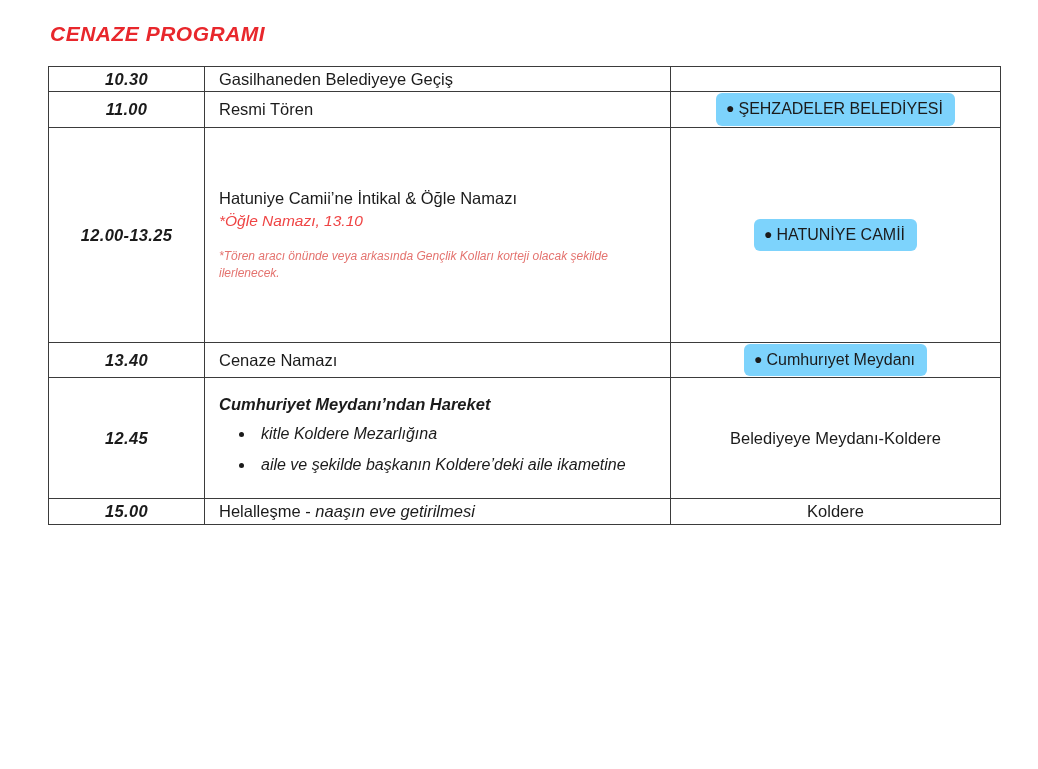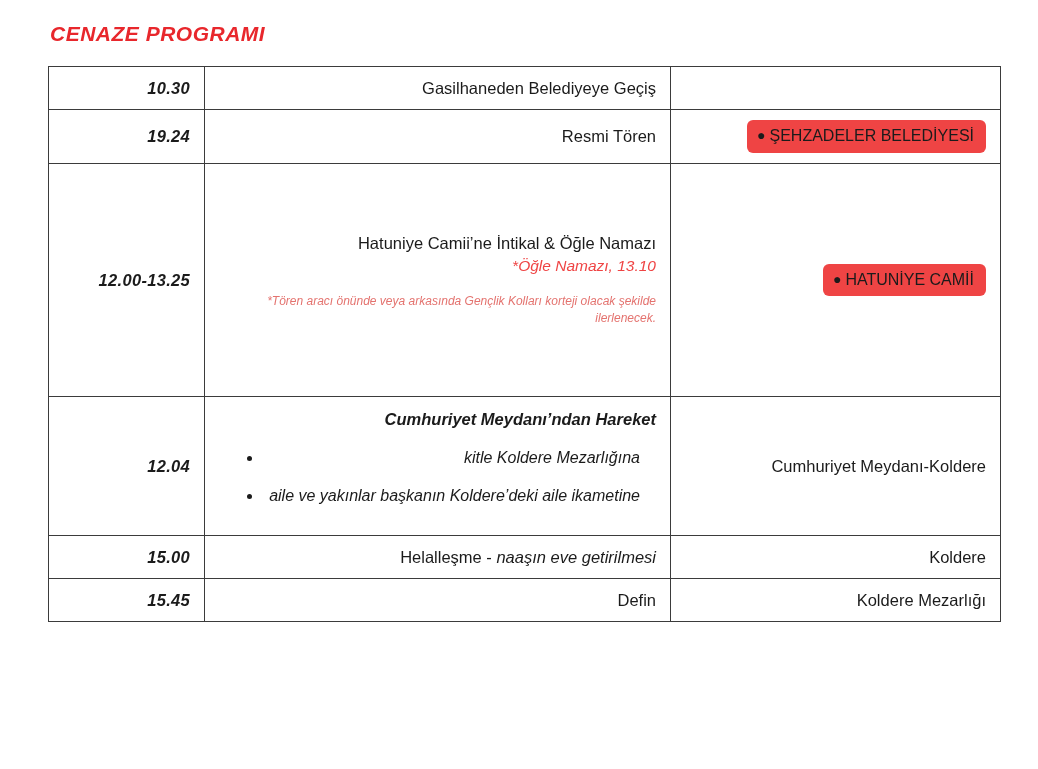--- a/index.html
+++ b/index.html
@@ -31,24 +31,23 @@
   }
   table.program {
     border-collapse: collapse;
     width: 952px;
     table-layout: fixed;
     background: #fff;
   }
   table.program td {
     border: 1px solid #3b3b3b;
     vertical-align: middle;
-    padding: 10px 14px;
+    padding: 1px 14px;
     font-size: 16.5px;
     line-height: 1.35;
-    text-align: right;
   }
   col.c-time  { width: 156px; }
   col.c-desc  { width: 466px; }
   col.c-place { width: 330px; }
 
   td.time {
     text-align: center;
     font-weight: bold;
     font-style: italic;
     font-size: 16px;
@@ -86,27 +85,27 @@
   }
   ul.sub-list {
     margin: 0;
     padding: 0 0 0 28px;
     list-style: disc;
   }
   ul.sub-list li {
     font-style: italic;
     font-size: 16px;
     line-height: 1.4;
-    margin: 16px;
+    margin: 8px;
     padding-left: 6px;
   }
   .inline-italic { font-style: italic; }
   .pill {
     display: inline-block;
-    background: #ef4444;
+    background: #7dd3fc;
     border-radius: 6px;
     padding: 5px 12px 6px 10px;
     font-size: 16px;
     white-space: nowrap;
   }
   .pin {
     display: inline-block;
     margin-right: 4px;
     font-size: 14px;
     line-height: 1;
@@ -137,72 +136,72 @@
 
       <tr>
         <td class="time">10.30</td>
         <td class="desc">
           <span class="desc-main">Gasilhaneden Belediyeye Geçiş</span>
         </td>
         <td class="place"></td>
       </tr>
 
       <tr>
-        <td class="time">19.24</td>
+        <td class="time">11.00</td>
         <td class="desc">
           <span class="desc-main">Resmi Tören</span>
         </td>
         <td class="place">
           <span class="pill"><span class="pin">●​</span><span>ŞEHZADELER BELEDİYESİ</span></span>
         </td>
       </tr>
 
       <tr class="tall-row">
         <td class="time">12.00-13.25</td>
         <td class="desc">
           <span class="desc-main">Hatuniye Camii’ne İntikal &amp; Öğle Namazı</span>
           <span class="desc-sub">*Öğle Namazı, 13.10</span>
           <span class="desc-note">*Tören aracı önünde veya arkasında Gençlik Kolları korteji olacak şekilde ilerlenecek.</span>
         </td>
         <td class="place">
           <span class="pill"><span class="pin">●​</span><span>HATUNİYE CAMİİ</span></span>
         </td>
       </tr>
 
+      <tr>
+        <td class="time">13.40</td>
+        <td class="desc">
+          <span class="desc-main">Cenaze Namazı</span>
+        </td>
+        <td class="place">
+          <span class="pill"><span class="pin">●​</span><span>Cumhurıyet Meydanı</span></span>
+        </td>
+      </tr>
 
       <tr class="mid-row">
-        <td class="time">12.04</td>
+        <td class="time">12.45</td>
         <td class="desc">
           <span class="desc-strong">Cumhuriyet Meydanı’ndan Hareket</span>
           <ul class="sub-list">
             <li>kitle Koldere Mezarlığına</li>
-            <li>aile ve yakınlar başkanın Koldere’deki aile ikametine</li>
+            <li>aile ve şekilde başkanın Koldere’deki aile ikametine</li>
           </ul>
         </td>
         <td class="place">
-          <span class="plain-place">Cumhuriyet Meydanı-Koldere</span>
+          <span class="plain-place">Belediyeye Meydanı-Koldere</span>
         </td>
       </tr>
 
       <tr>
         <td class="time">15.00</td>
         <td class="desc">
           <span>Helalleşme - </span><span class="inline-italic">naaşın eve getirilmesi</span>
         </td>
         <td class="place">
           <span class="plain-place">Koldere</span>
         </td>
       </tr>
 
-      <tr>
-        <td class="time">15.45</td>
-        <td class="desc">
-          <span class="desc-main">Defin</span>
-        </td>
-        <td class="place">
-          <span class="plain-place">Koldere Mezarlığı</span>
-        </td>
-      </tr>
 
 
     </tbody>
   </table>
 </div>
 
 </body></html>

